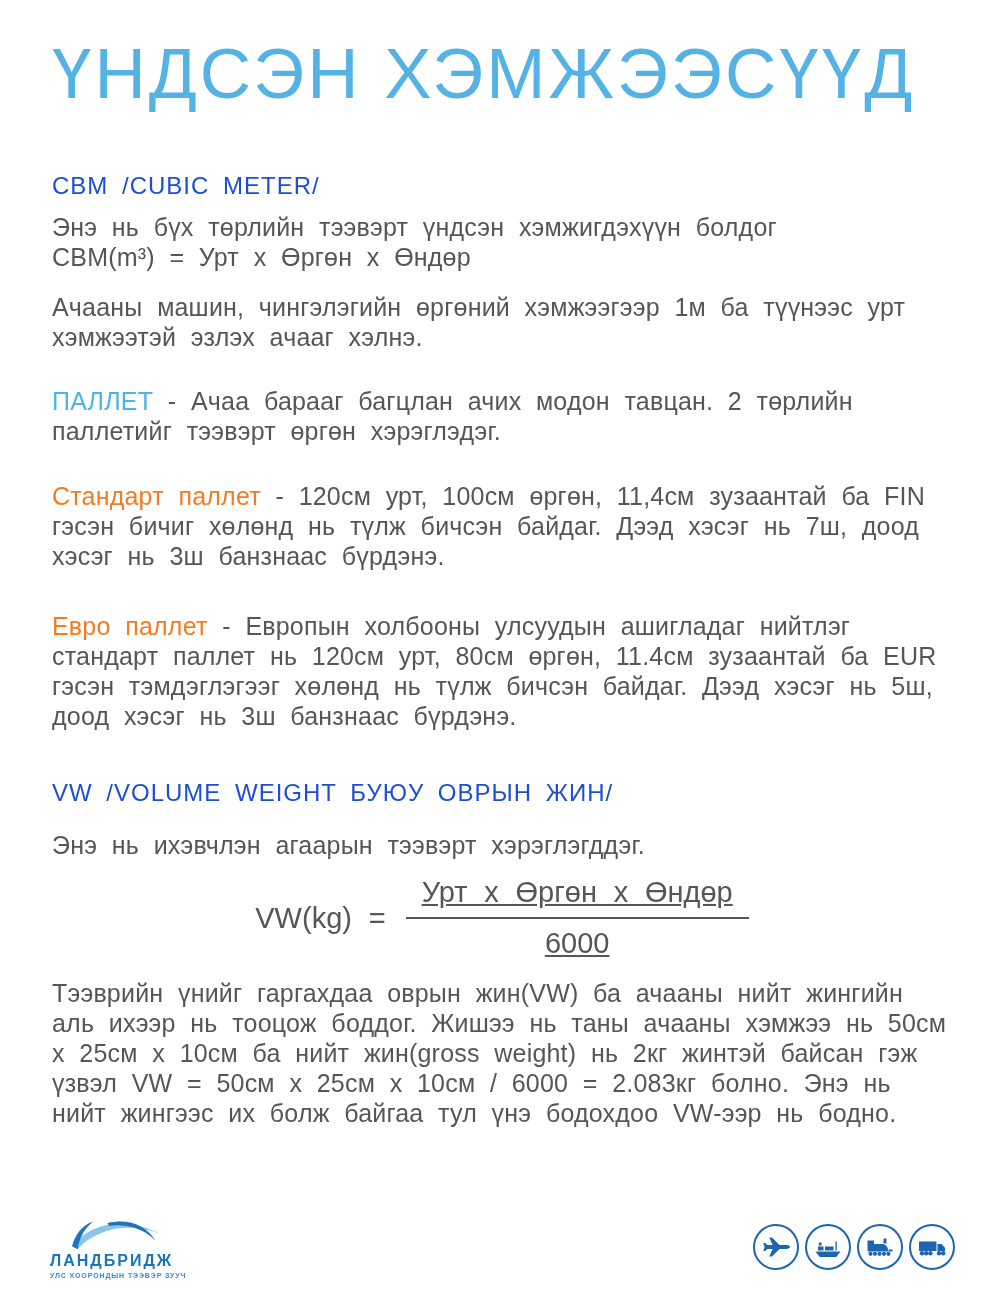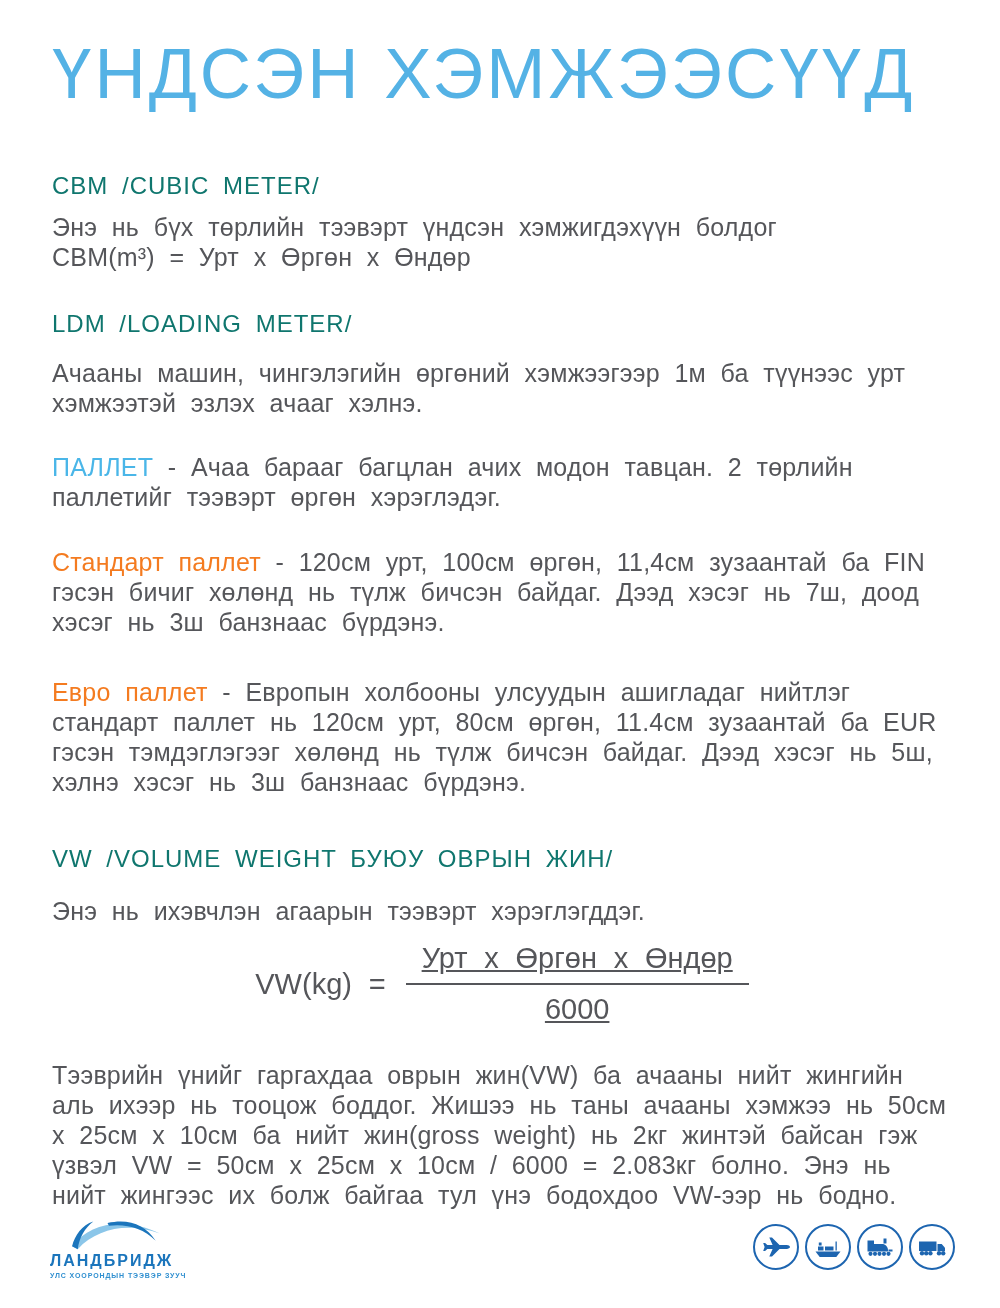--- a/index.html
+++ b/index.html
@@ -12,39 +12,39 @@
 
   .doc-title{
     margin:34px 0 0 0;
     font-size:71px;line-height:80px;font-weight:400;
     letter-spacing:3px;white-space:nowrap;
     color:#54B2E5;
   }
 
   .sec-heading{
     font-size:24px;line-height:28px;font-weight:400;
-    letter-spacing:1px;color:#0f766e;
+    letter-spacing:1px;color:#1d4ed8;
     word-spacing:0.25em;
   }
   .h-cbm{margin-top:58px;}
   .h-ldm{margin-top:38px;}
   .h-vw{margin-top:48px;}
 
   .body-text{
     font-size:25px;line-height:30px;color:#55565A;
     word-spacing:0.3em;letter-spacing:0.2px;
     max-width:900px;
   }
   .p-cbm{margin-top:12px;}
   .p-ldm{margin-top:20px;}
   .p-pallet{margin-top:34px;}
   .p-standard{margin-top:35px;}
   .p-euro{margin-top:40px;}
   .p-vw{margin-top:23px;}
-  .p-final{margin-top:34px;}
+  .p-final{margin-top:18px;}
 
   .lead-blue{color:#4AB6E8;}
   .lead-orange{color:#F47B20;}
 
   .formula{
     margin-top:16px;display:flex;align-items:center;gap:20px;
     font-size:29px;color:#55565A;word-spacing:0.3em;justify-content:center;
   }
   .frac{display:inline-block;text-align:center;text-decoration:underline;}
   .frac .num{padding:0 16px 8px 16px;border-bottom:2px solid #55565A;}
@@ -81,36 +81,35 @@
 <div class="page">
 
   <h1 class="doc-title">ҮНДСЭН ХЭМЖЭЭСҮҮД</h1>
 
   <div class="sec-heading h-cbm">CBM /CUBIC METER/</div>
   <div class="body-text p-cbm">
     <span>Энэ нь бүх төрлийн тээвэрт үндсэн хэмжигдэхүүн болдог</span><br>
     <span>CBM(m³) = Урт х Өргөн х Өндөр</span>
   </div>
 
-  <div class="sec-heading h-ldm">LDM /LOADING METER/</div>
   <div class="body-text p-ldm">Ачааны машин, чингэлэгийн өргөний хэмжээгээр 1м ба түүнээс урт хэмжээтэй эзлэх ачааг хэлнэ.</div>
 
   <div class="body-text p-pallet">
     <span class="lead-blue">ПАЛЛЕТ</span>
     <span>- Ачаа барааг багцлан ачих модон тавцан. 2 төрлийн паллетийг тээвэрт өргөн хэрэглэдэг.</span>
   </div>
 
   <div class="body-text p-standard">
     <span class="lead-orange">Стандарт паллет</span>
     <span>- 120см урт, 100см өргөн, 11,4см зузаантай ба FIN гэсэн бичиг хөлөнд нь түлж бичсэн байдаг. Дээд хэсэг нь 7ш, доод хэсэг нь 3ш банзнаас бүрдэнэ.</span>
   </div>
 
   <div class="body-text p-euro">
     <span class="lead-orange">Евро паллет</span>
-    <span>- Европын холбооны улсуудын ашигладаг нийтлэг стандарт паллет нь 120см урт, 80см өргөн, 11.4см зузаантай ба EUR гэсэн тэмдэглэгээг хөлөнд нь түлж бичсэн байдаг. Дээд хэсэг нь 5ш, хэлнэ хэсэг нь 3ш банзнаас бүрдэнэ.</span>
+    <span>- Европын холбооны улсуудын ашигладаг нийтлэг стандарт паллет нь 120см урт, 80см өргөн, 11.4см зузаантай ба EUR гэсэн тэмдэглэгээг хөлөнд нь түлж бичсэн байдаг. Дээд хэсэг нь 5ш, доод хэсэг нь 3ш банзнаас бүрдэнэ.</span>
   </div>
 
   <div class="sec-heading h-vw">VW /VOLUME WEIGHT БУЮУ ОВРЫН ЖИН/</div>
   <div class="body-text p-vw">Энэ нь ихэвчлэн агаарын тээвэрт хэрэглэгддэг.</div>
 
   <div class="formula">
     <span>VW(kg) =</span>
     <span class="frac">
       <span class="num" style="display:block;">Урт х Өргөн х Өндөр</span>
       <span class="den" style="display:block;">6000</span>

